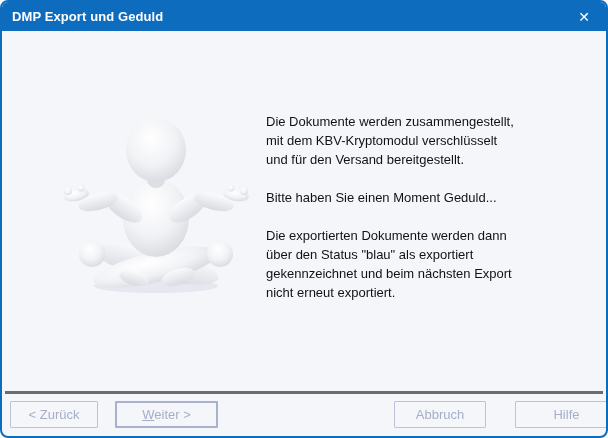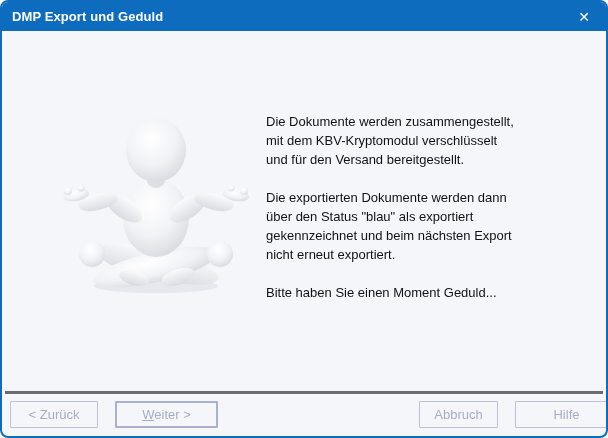--- a/index.html
+++ b/index.html
@@ -71,21 +71,21 @@
     border: 1px solid #bcc3d8;
     color: #a6aec7;
     font-size: 13px;
     font-family: "Liberation Sans", "DejaVu Sans", sans-serif;
     border-radius: 1px;
     cursor: default;
     padding: 0;
   }
   .btn-back   { left: 8px;   width: 88px; }
   .btn-next   { left: 113px; width: 103px; border: 2px solid #a8b2cf; align-items: center; }
-  .btn-cancel { left: 417px; width: 79px;  }
+  .btn-cancel { left: 392px; width: 92px;  }
   .btn-help   { left: 513px; width: 103px;  }
   .accel { text-decoration: underline; }
 </style>
 </head>
 <body>
 
 <div class="window">
 
   <div class="titlebar">
     <span class="titlebar-text">DMP Export und Geduld</span>
@@ -135,25 +135,25 @@
 
         <ellipse cx="98" cy="66" rx="9" ry="8" fill="#dcdfe4"></ellipse>
         <ellipse cx="98" cy="36" rx="30" ry="32" fill="url(#gBody)"></ellipse>
       </svg>
     </div>
 
     <div class="text-block">
       <div class="para">Die Dokumente werden zusammengestellt,
 mit dem KBV-Kryptomodul verschlüsselt
 und für den Versand bereitgestellt.</div>
+      <div class="para">Bitte haben Sie einen Moment Geduld...</div>
       <div class="para">Die exportierten Dokumente werden dann
 über den Status "blau" als exportiert
 gekennzeichnet und beim nächsten Export
 nicht erneut exportiert.</div>
-      <div class="para">Bitte haben Sie einen Moment Geduld...</div>
     </div>
 
   </div>
 
   <div class="separator"></div>
 
   <button class="btn btn-back">
     <span>&lt; Zurück</span>
   </button>
   <button class="btn btn-next">

